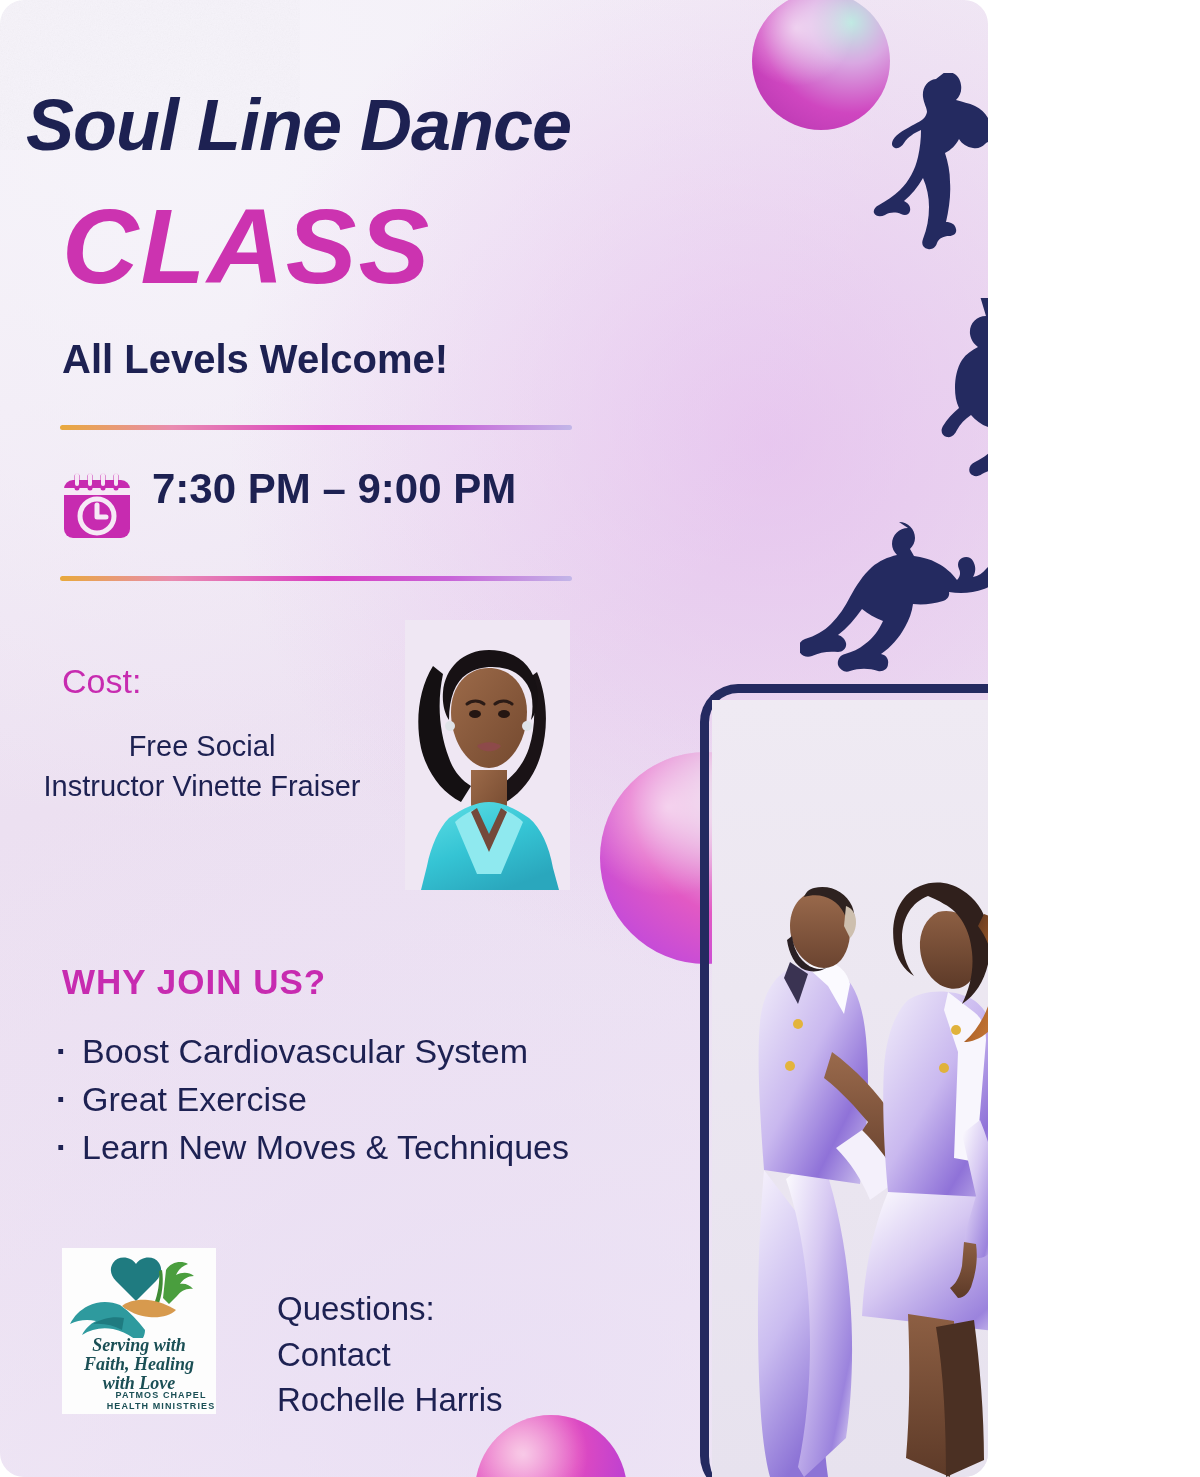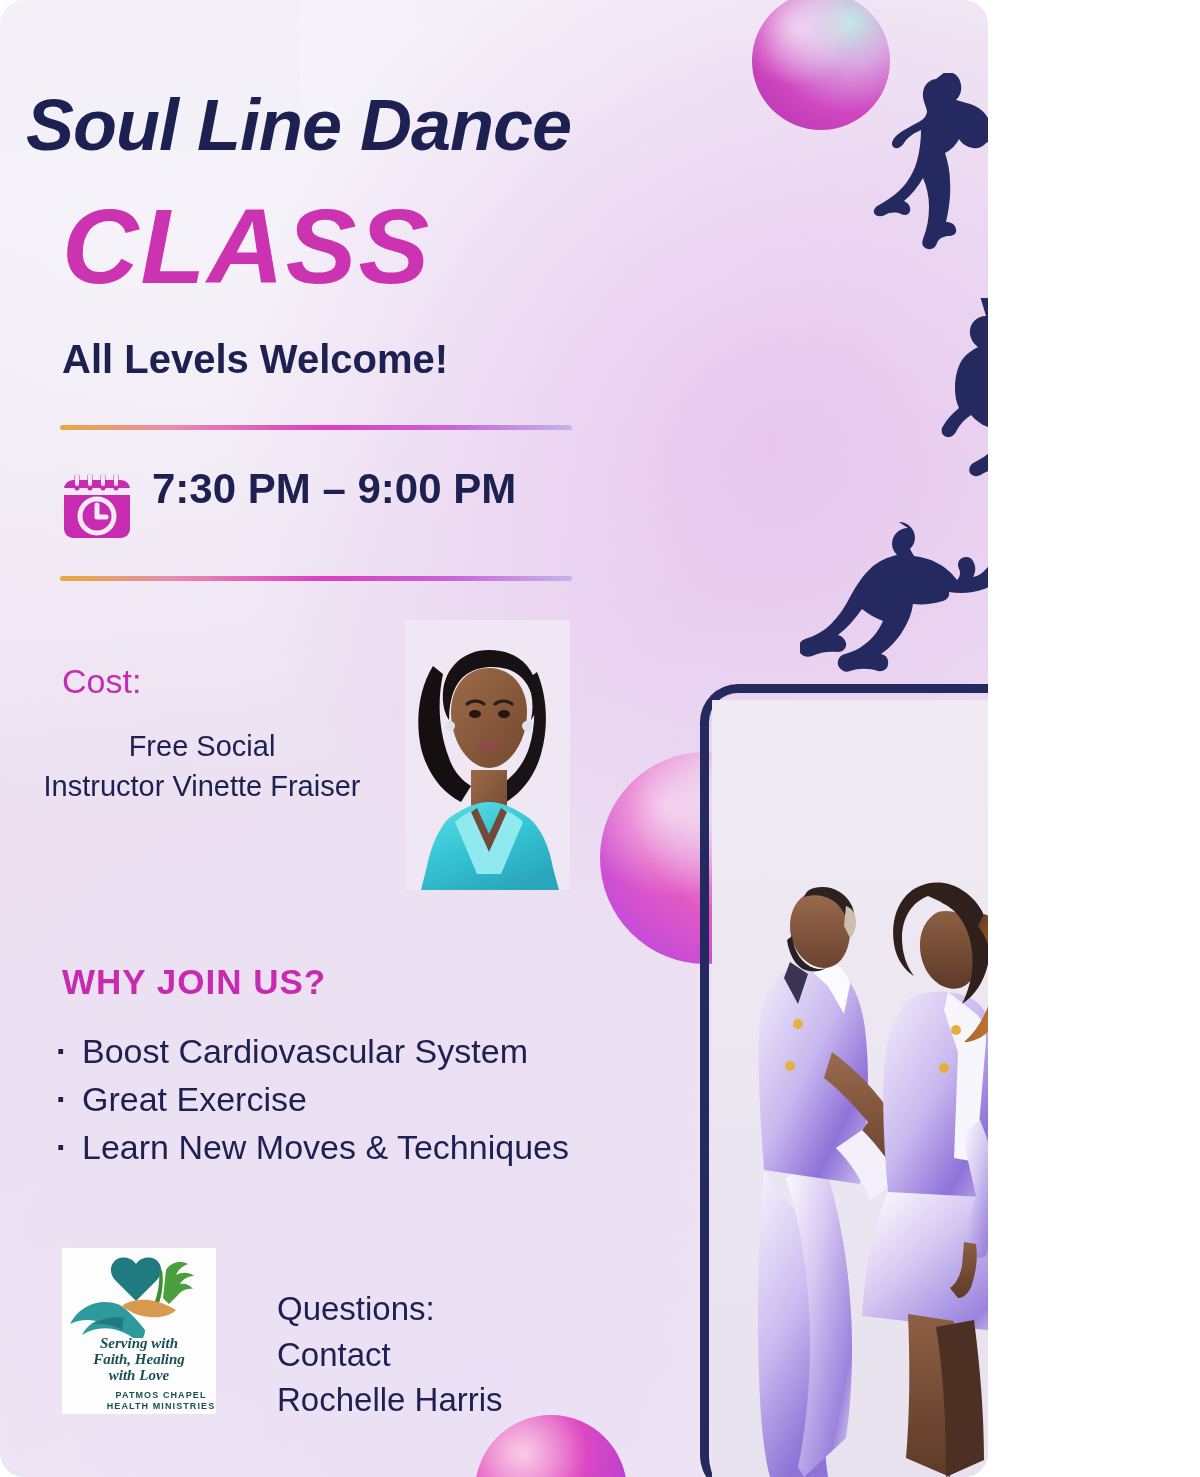--- a/index.html
+++ b/index.html
@@ -113,21 +113,21 @@
   .why-list li::before { content:"\00B7"; display:inline-block; width:26px; font-weight:700; }
 
   
   #logo {
     position:absolute; left:62px; top:1248px; width:154px; height:166px;
     background:#fdfdfd; overflow:hidden;
   }
   #logo .lg-txt {
     position:absolute; left:0; right:0; top:88px; text-align:center;
     font-family:"Liberation Serif", serif; font-style:italic; font-weight:700;
-    font-size:15px; color:#1a4f55; line-height:1.06;
+    font-size:18px; color:#1a4f55; line-height:1.06;
   }
   #logo .lg-sub {
     position:absolute; left:0; right:0; top:142px; text-align:center;
     font-family:"Liberation Sans", sans-serif; font-style:normal; font-weight:700;
     font-size:9px; letter-spacing:1.1px; color:#1a4f55; line-height:1.25;margin-left:44px;
   }
 
   .questions {
     position:absolute; left:277px; top:1286px;
     font-size:33px; font-weight:400; color:#1d2152; line-height:1.38;

